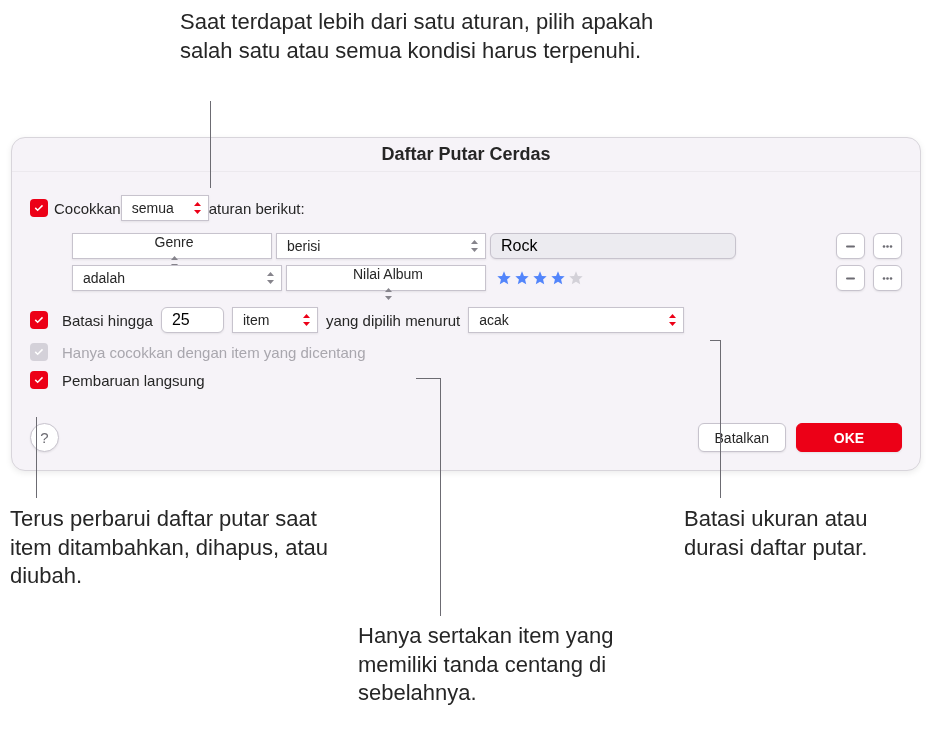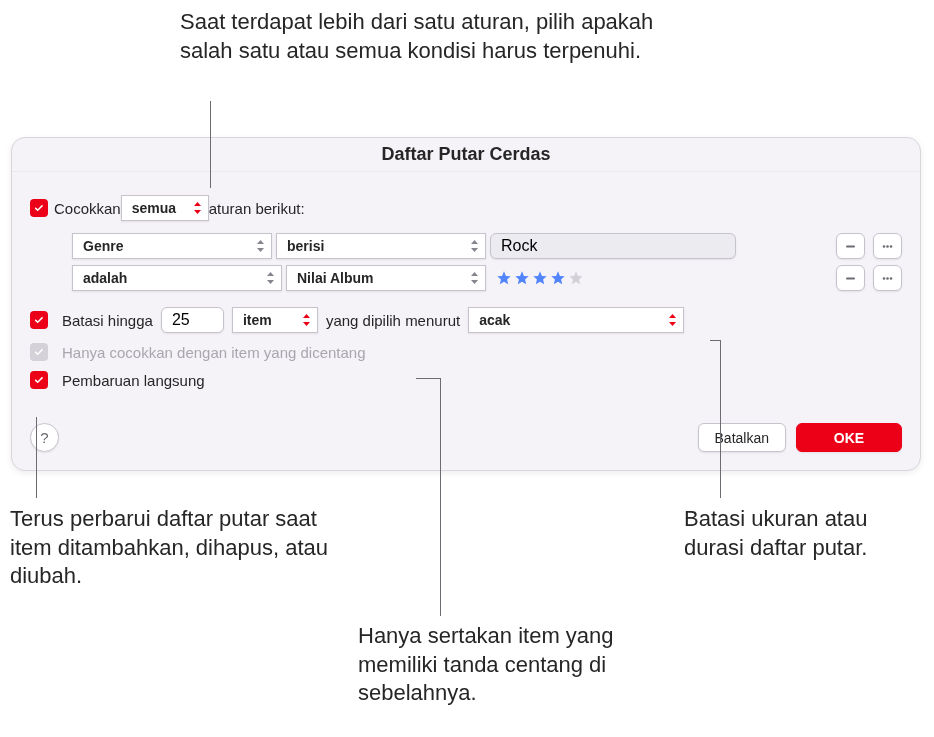--- a/index.html
+++ b/index.html
@@ -43,33 +43,33 @@
   .chk{display:inline-flex;align-items:center;justify-content:center;width:18px;height:18px;border-radius:4px;margin-right:6px;vertical-align:middle;background:var(--accent);position:relative;flex-shrink:0;}
   .chk.off{background:#d4d1d9;}
   .chk svg{width:12px;height:12px;}
 
   .row{display:flex;align-items:center;}
 
   
   .ctrl{
     background:var(--control-bg);border:1px solid var(--control-border);border-radius:0;
     box-shadow:var(--control-shadow);height:24px;display:inline-flex;align-items:center;
-    padding:0 6px 0 10px;font-size:14px;gap:6px;font-weight:bold;
+    padding:0 6px 0 10px;font-size:14px;gap:6px;
   }
   .ctrl .caret{display:inline-flex;flex-direction:column;align-items:center;gap:1px;}
   .ctrl .caret.red path{fill:var(--accent);}
   .ctrl .caret.grey path{fill:#86848c;}
   .textinput{background:var(--control-bg);border:1px solid var(--control-border);border-radius:6px;
     box-shadow:var(--control-shadow);height:24px;display:inline-flex;align-items:center;padding:0 8px;font-size:14px;}
   .textinput input{border:0;outline:0;background:transparent;font-family:inherit;font-size:16px;width:100%;}
 
   
   .rules{margin:12px 0 16px 42px;}
   .rule{display:flex;align-items:center;gap:4px;margin-bottom:6px;}
-  .rule .ctrl.field{width:182px;justify-content:space-between;}
+  .rule .ctrl.field{width:182px;justify-content:space-between;flex-direction:column;}
   .rule .ctrl.op{width:192px;justify-content:space-between;}
   .rule .valuebox{width:228px;}
   .rule .stars{display:inline-flex;align-items:center;gap:2px;margin-left:6px;}
   .rule .spacer{flex:1;}
   .iconbtn{width:27px;height:24px;border-radius:6px;border:1px solid var(--control-border);background:var(--control-bg);box-shadow:var(--control-shadow);display:inline-flex;align-items:center;justify-content:center;}
   .iconbtn+.iconbtn{margin-left:4px;}
 
   .star{width:16px;height:16px;}
   .star path{fill:var(--star-on);}
   .star.off path{fill:var(--star-off);}

